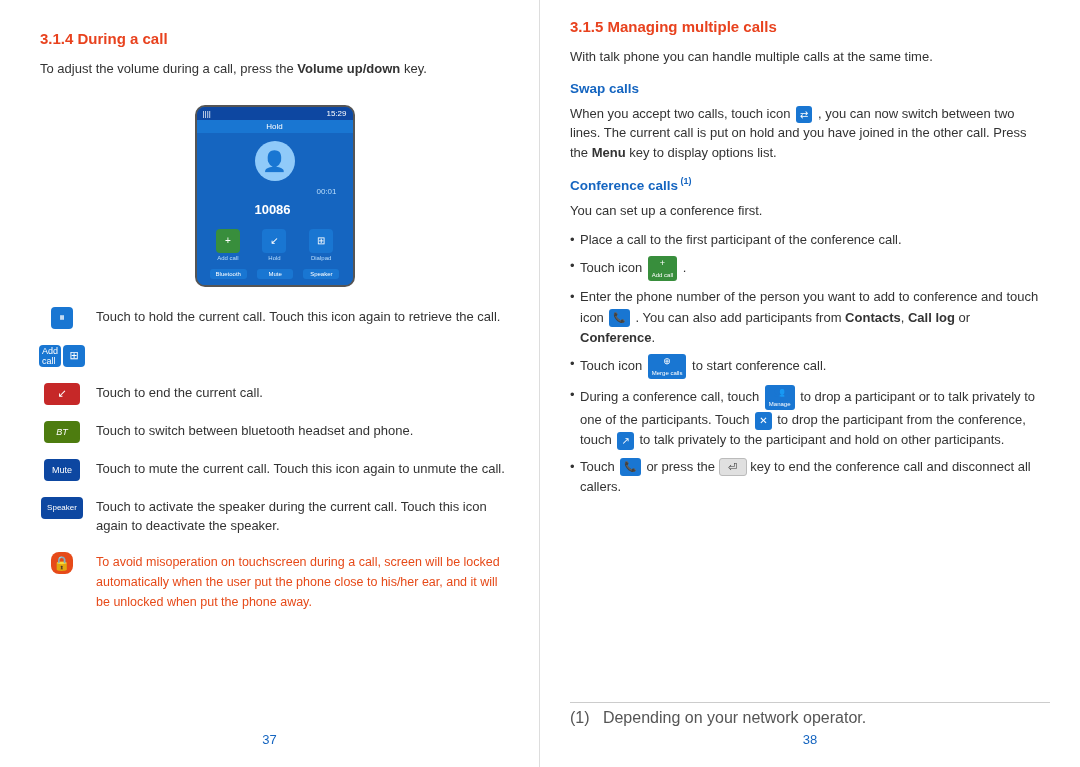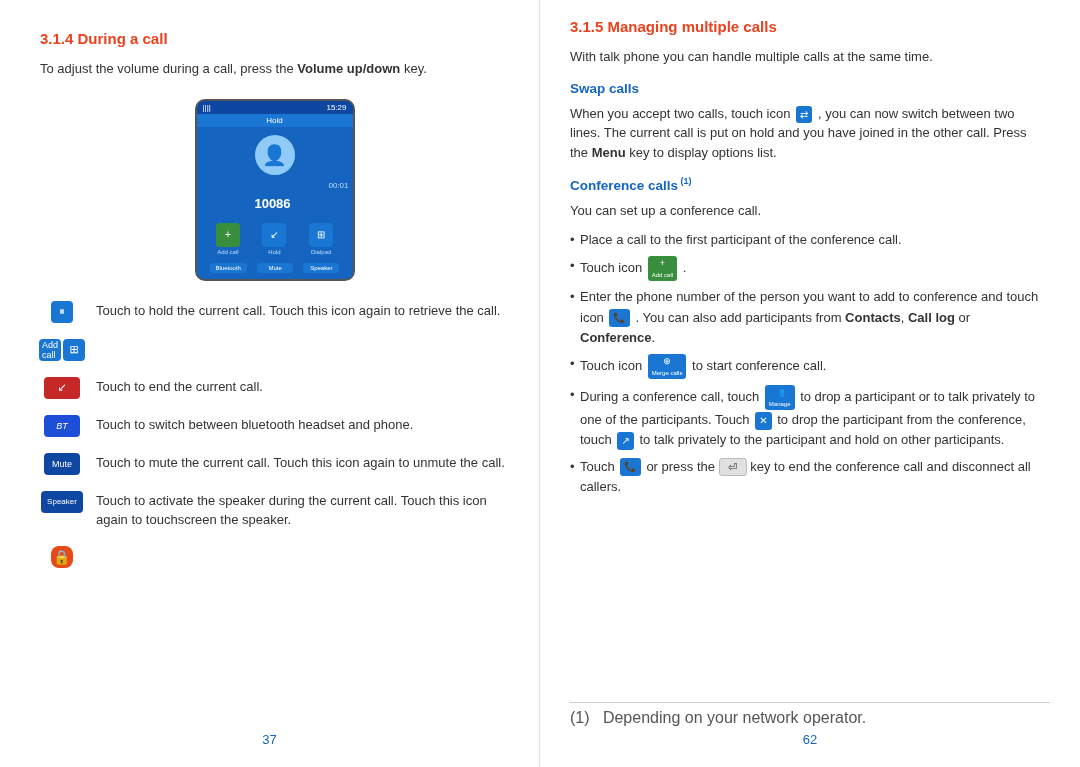--- a/index.html
+++ b/index.html
@@ -30,21 +30,21 @@
     .section-title {
       color: #e8421e;
       font-size: 15px;
       font-weight: bold;
       margin-bottom: 12px;
     }
 
     .intro-text {
       font-size: 13px;
       color: #333;
-      margin-bottom: 20px;
+      margin-bottom: 26px;
       line-height: 1.5;
     }
 
     .intro-text strong {
       font-weight: bold;
     }
 
     
     .phone-mockup {
       width: 160px;
@@ -88,21 +88,21 @@
       border-radius: 50%;
       display: flex;
       align-items: center;
       justify-content: center;
       color: #1565c0;
       font-size: 20px;
     }
 
     .phone-timer {
       text-align: right;
-      padding: 2px 4px;
+      padding: 2px 16px;
       font-size: 8px;
       color: #bbdefb;
     }
 
     .phone-number {
       text-align: center;
       font-size: 13px;
       font-weight: bold;
       padding: 4px 4px 8px 0;
     }
@@ -181,21 +181,21 @@
       display: flex;
       align-items: center;
       justify-content: center;
       font-size: 11px;
       color: #fff;
     }
 
     .icon-blue { background: #1976d2; }
     .icon-red { background: #c62828; }
     .icon-dark-blue { background: #0d47a1; }
-    .icon-navy { background: #1d4ed8; font-style: italic; }
+    .icon-navy { background: #4d7c0f; font-style: italic; }
     .icon-orange { background: #e64a19; border-radius: 8px; }
 
     .feature-text {
       flex: 1;
       font-size: 13px;
       line-height: 1.5;
       color: #333;
     }
 
     .icon-pair {
@@ -393,27 +393,30 @@
     <div class="feature-text">
       Touch to mute the current call. Touch this icon again to unmute the call.
     </div>
   </div>
 
   <div class="feature-row">
     <div class="feature-icon">
       <div class="icon-box icon-dark-blue" style="width:42px;font-size:8px;">Speaker</div>
     </div>
     <div class="feature-text">
-      Touch to activate the speaker during the current call. Touch this icon again to touchscreen the speaker.
+      Touch to activate the speaker during the current call. Touch this icon again to deactivate the speaker.
     </div>
   </div>
 
   <div class="warning-row">
     <div class="feature-icon">
       <div class="icon-box icon-orange" style="font-size:14px;">🔒</div>
+    </div>
+    <div class="warning-text">
+      To avoid misoperation on touchscreen during a call, screen will be locked automatically when the user put the phone close to his/her ear, and it will be unlocked when put the phone away.
     </div>
   </div>
 
   <div class="page-number">37</div>
 </div>
 
 <div class="page-right">
 
   <h2 class="section-title">3.1.5   Managing multiple calls</h2>
 
@@ -428,21 +431,21 @@
         <span style="color:#fff;font-size:10px;">⇄</span>
       </span>
     </span>
     , you can now switch between two lines. The current call is put on hold and you have joined in the other call.  Press the <strong>Menu</strong> key to display options list.
   </p>
 
   <div class="subsection-title">
     <span>Conference calls</span><span class="superscript"> (1)</span>
   </div>
 
-  <p class="right-intro">You can set up a conference call.</p>
+  <p class="right-intro">You can set up a conference first.</p>
 
   <ul class="bullet-list">
     <li>Place a call to the first participant of the conference call.</li>
     <li>
       Touch icon
       <span style="display:inline-flex;flex-direction:column;align-items:center;background:#388e3c;border-radius:3px;padding:1px 4px;vertical-align:middle;margin:0 2px;">
         <span style="color:#fff;font-size:9px;">+</span>
         <span style="color:#fff;font-size:6px;">Add call</span>
       </span>
       .
@@ -489,14 +492,14 @@
     </li>
   </ul>
 
   <div style="position:absolute;bottom:40px;left:30px;right:30px;border-top:1px solid #ccc;padding-top:6px;">
     <p class="footnote-text">
       <span>(1)</span>
       &nbsp;&nbsp;<span>Depending on your network operator.</span>
     </p>
   </div>
 
-  <div class="right-page-number">62</div>
+  <div class="right-page-number">38</div>
 </div>
 
 </body></html>

